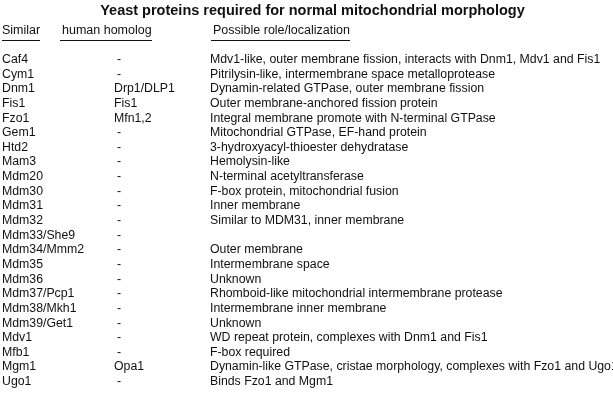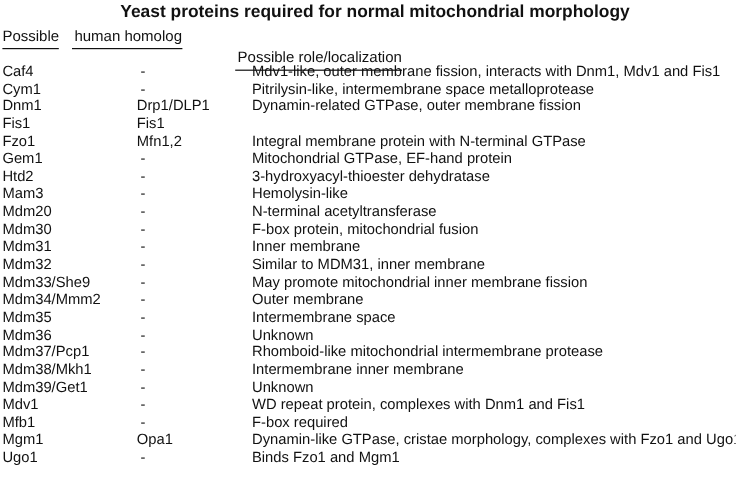--- a/index.html
+++ b/index.html
@@ -14,48 +14,49 @@
   .c1 { position: absolute; left: 2px; }
   .c2 { position: absolute; left: 114px; }
   .c2.dash { left: 117px; }
   .c3 { position: absolute; left: 210px; }
 </style>
 </head>
 <body>
 
 <div class="title">Yeast proteins required for normal mitochondrial morphology</div>
 
-<div class="hdr" style="left:2px;">Possible</div>
+<div class="hdr" style="left:2px;">Similar</div>
 <div class="hdr" style="left:60px; padding-left:2px; padding-right:0;">human homolog</div>
-<div class="hdr" style="left:196px; padding-left:2px;margin-top:18px;">Possible role/localization</div>
+<div class="hdr" style="left:211px; padding-left:2px;">Possible role/localization</div>
 
 <div class="rows" id="rows">
     <div class="row">
       <span class="c1">Caf4</span>
       <span class="c2 dash">-</span>
       <span class="c3">Mdv1-like, outer membrane fission, interacts with Dnm1, Mdv1 and Fis1</span>
     </div>
     <div class="row">
       <span class="c1">Cym1</span>
       <span class="c2 dash">-</span>
       <span class="c3">Pitrilysin-like, intermembrane space metalloprotease</span>
     </div>
     <div class="row">
       <span class="c1">Dnm1</span>
       <span class="c2">Drp1/DLP1</span>
       <span class="c3">Dynamin-related GTPase, outer membrane fission</span>
     </div>
     <div class="row">
       <span class="c1">Fis1</span>
       <span class="c2">Fis1</span>
+      <span class="c3">Outer membrane-anchored fission protein</span>
     </div>
     <div class="row">
       <span class="c1">Fzo1</span>
       <span class="c2">Mfn1,2</span>
-      <span class="c3">Integral membrane protein with N-terminal GTPase</span>
+      <span class="c3">Integral membrane promote with N-terminal GTPase</span>
     </div>
     <div class="row">
       <span class="c1">Gem1</span>
       <span class="c2 dash">-</span>
       <span class="c3">Mitochondrial GTPase, EF-hand protein</span>
     </div>
     <div class="row">
       <span class="c1">Htd2</span>
       <span class="c2 dash">-</span>
       <span class="c3">3-hydroxyacyl-thioester dehydratase</span>
@@ -81,21 +82,20 @@
       <span class="c3">Inner membrane</span>
     </div>
     <div class="row">
       <span class="c1">Mdm32</span>
       <span class="c2 dash">-</span>
       <span class="c3">Similar to MDM31, inner membrane</span>
     </div>
     <div class="row">
       <span class="c1">Mdm33/She9</span>
       <span class="c2 dash">-</span>
-      <span class="c3">May promote mitochondrial inner membrane fission</span>
     </div>
     <div class="row">
       <span class="c1">Mdm34/Mmm2</span>
       <span class="c2 dash">-</span>
       <span class="c3">Outer membrane</span>
     </div>
     <div class="row">
       <span class="c1">Mdm35</span>
       <span class="c2 dash">-</span>
       <span class="c3">Intermembrane space</span>

